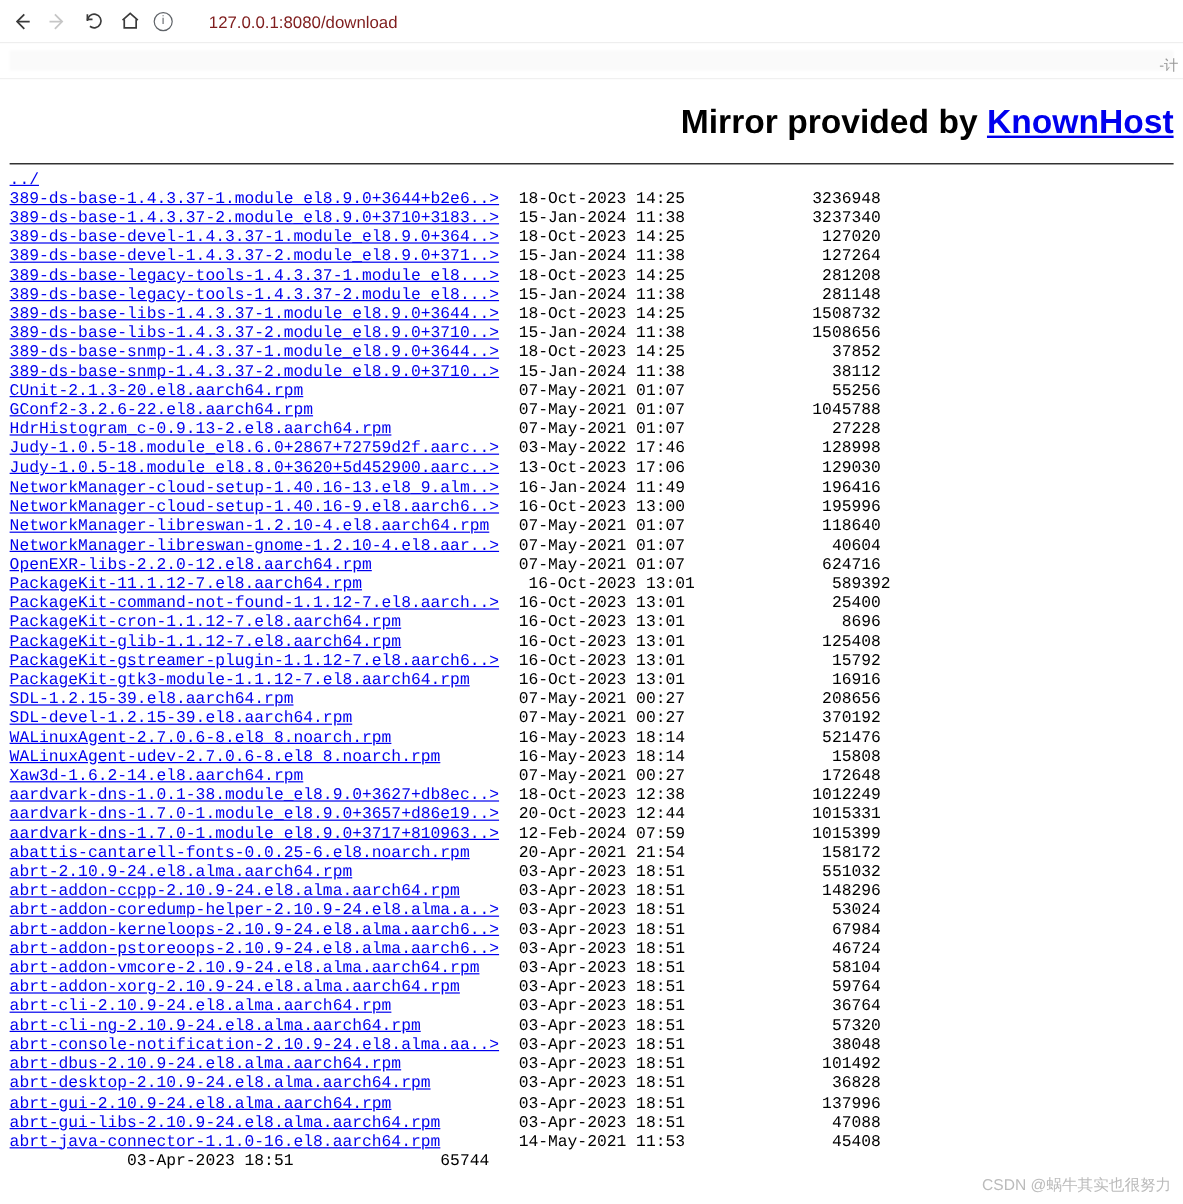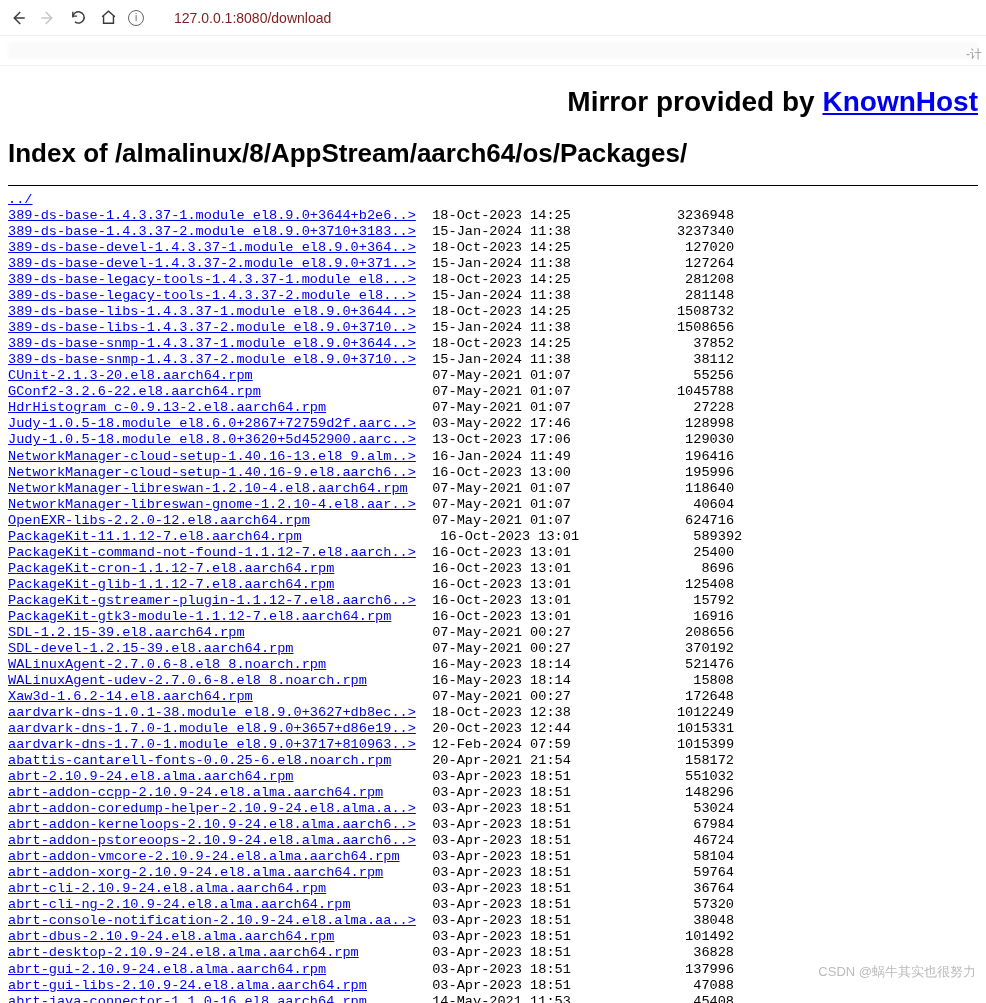--- a/index.html
+++ b/index.html
@@ -18,21 +18,21 @@
     .addr { font-size: 14px; color: #7f1d1d; margin-left: 20px; font-family: Arial; }
     .bookmarks { height: 30px; border-bottom: 1px solid #f0f0f0; position: relative; }
     .bookmarks::after { content: ""; position: absolute; left: 8px; right: 8px; top: 6px; bottom: 6px; background: rgba(0,0,0,0.02); filter: blur(1px); }
     .content { padding: 8px; }
     h1 { font-size: 28px; font-weight: 750; margin: 12px 0 18px 0; text-align: right; }
     h1 a { color: #0000ee; text-decoration: underline; }
     h2.idx { font-size: 26px; font-weight: 750; margin: 20px 0 16px 0; }
     hr { border: none; border-top: 1px solid #000; margin: 2px 0 6px 0; }
     .listing { font-family: "Consolas","Menlo","Courier New",monospace; font-size: 13.6px; white-space: pre; line-height: 1.18; color: #000; }
     .listing a { color: #0000ee; text-decoration: underline; }
-    .watermark { position: fixed; right: 10px; bottom: 22px; font-size: 13px; color: #bbb; font-family: Arial; }
+    .watermark { position: fixed; right: 10px; bottom: 6px; font-size: 13px; color: #bbb; font-family: Arial; }
     .ji { position: fixed; right: 0; top: 44px; font-size: 12px; color: #999; padding: 2px 4px; }
     svg { display: block; }
   </style>
 </head>
 <body>
 
 <div class="toolbar">
   <span class="nav-btn">
     <svg width="18" height="18" viewBox="0 0 24 24" fill="none" stroke="#3b3b3b" stroke-width="2">
         <path d="M15 4l-8 8 8 8"></path>
@@ -60,21 +60,20 @@
   <span class="addr-icon">i</span>
   <span class="addr">127.0.0.1:8080/download</span>
 </div>
 <div class="bookmarks"></div>
 <div class="ji">-计</div>
 
 <div class="content">
   <h1>
     <span>Mirror provided by </span><a href="#">KnownHost</a>
   </h1>
-  <h2 class="idx">Index of /almalinux/8/AppStream/aarch64/os/Packages/</h2>
   <hr>
   <div class="listing" id="listing"><a href="#">../</a>
 <a href="#">389-ds-base-1.4.3.37-1.module_el8.9.0+3644+b2e6..&gt;</a>  18-Oct-2023 14:25             3236948
 <a href="#">389-ds-base-1.4.3.37-2.module_el8.9.0+3710+3183..&gt;</a>  15-Jan-2024 11:38             3237340
 <a href="#">389-ds-base-devel-1.4.3.37-1.module_el8.9.0+364..&gt;</a>  18-Oct-2023 14:25              127020
 <a href="#">389-ds-base-devel-1.4.3.37-2.module_el8.9.0+371..&gt;</a>  15-Jan-2024 11:38              127264
 <a href="#">389-ds-base-legacy-tools-1.4.3.37-1.module_el8...&gt;</a>  18-Oct-2023 14:25              281208
 <a href="#">389-ds-base-legacy-tools-1.4.3.37-2.module_el8...&gt;</a>  15-Jan-2024 11:38              281148
 <a href="#">389-ds-base-libs-1.4.3.37-1.module_el8.9.0+3644..&gt;</a>  18-Oct-2023 14:25             1508732
 <a href="#">389-ds-base-libs-1.4.3.37-2.module_el8.9.0+3710..&gt;</a>  15-Jan-2024 11:38             1508656

